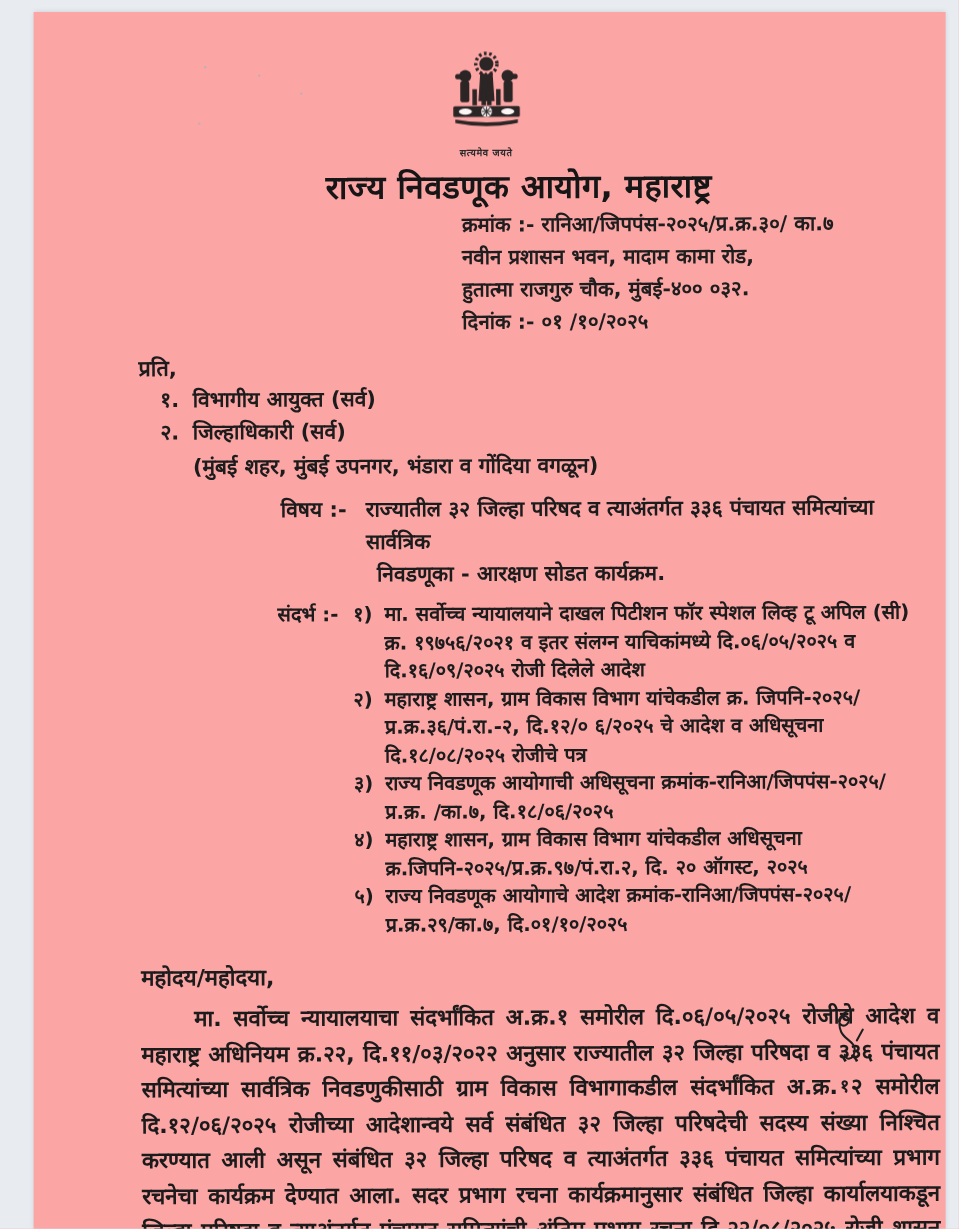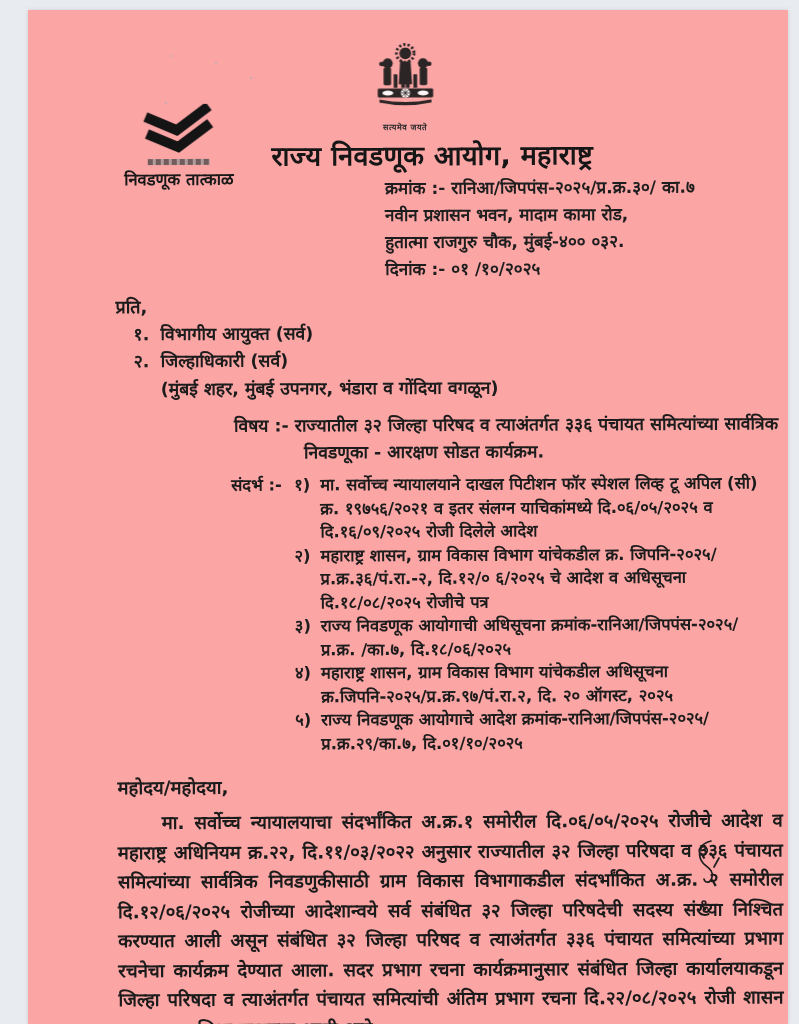--- a/index.html
+++ b/index.html
@@ -36,21 +36,21 @@
   }
   .logo-caption{font-size:16.5px;font-weight:700;white-space:nowrap;color:#181818;}
   
   .to-label{margin-top:10px;font-size:18px;font-weight:600;}
   .to-item{display:flex;margin-top:5px;font-size:17.5px;font-weight:600;line-height:22px;}
   .to-num{flex:none;width:27px;padding-left:18px;}
   .to-text{flex:1;}
   .to-note{margin-left:45px;margin-top:4px;font-size:17.5px;font-weight:600;}
   
   .subject{display:flex;margin-top:13px;margin-left:118px;font-size:17.5px;font-weight:600;line-height:27px;}
-  .subject-label{flex:none;margin-right:6px;}
+  .subject-label{flex:none;margin-right:16px;}
   .subject-line2{margin-left:9px;}
   
   .refs{display:flex;margin-top:7px;margin-left:115px;font-size:16.5px;font-weight:600;line-height:23.5px;}
   .refs-label{flex:none;width:63px;}
   .refs-items{width:472px;}
   .ref-item{display:flex;}
   .ref-num{flex:none;width:26px;}
   .ref-text{flex:1;}
   
   .salutation{margin-top:18px;font-size:18.5px;font-weight:600;}
@@ -99,30 +99,20 @@
           </g>
           <ellipse cx="29" cy="60.2" rx="6.5" ry="3" fill="#fdfdfd"></ellipse>
           <ellipse cx="71" cy="60.2" rx="6.5" ry="3" fill="#fdfdfd"></ellipse>
 
           <path d="M19 68 Q50 74 81 68 L81 71.5 Q50 78 19 71.5 Z"></path>
         </g>
       </svg>
       <div class="emblem-caption">सत्यमेव जयते</div>
     </div>
 
-    <div class="logo">
-      <svg width="80" height="50" viewBox="0 0 80 50" aria-hidden="true">
-        <g fill="none" stroke="#141414" stroke-width="10" transform="rotate(-5 40 25)">
-          <polyline points="8,10 38,26 72,5"></polyline>
-          <polyline points="8,27 38,43 72,22"></polyline>
-        </g>
-      </svg>
-      <div class="logo-fineprint"></div>
-      <div class="logo-caption">निवडणूक तात्काळ</div>
-    </div>
 
     <div class="org-title">राज्य निवडणूक आयोग, महाराष्ट्र</div>
 
     <div class="hq">
       <div>क्रमांक :- रानिआ/जिपपंस-२०२५/प्र.क्र.३०/ का.७</div>
       <div>नवीन प्रशासन भवन, मादाम कामा रोड,</div>
       <div>हुतात्मा राजगुरु चौक, मुंबई-४०० ०३२.</div>
       <div>दिनांक :- ०१ /१०/२०२५</div>
     </div>
 

